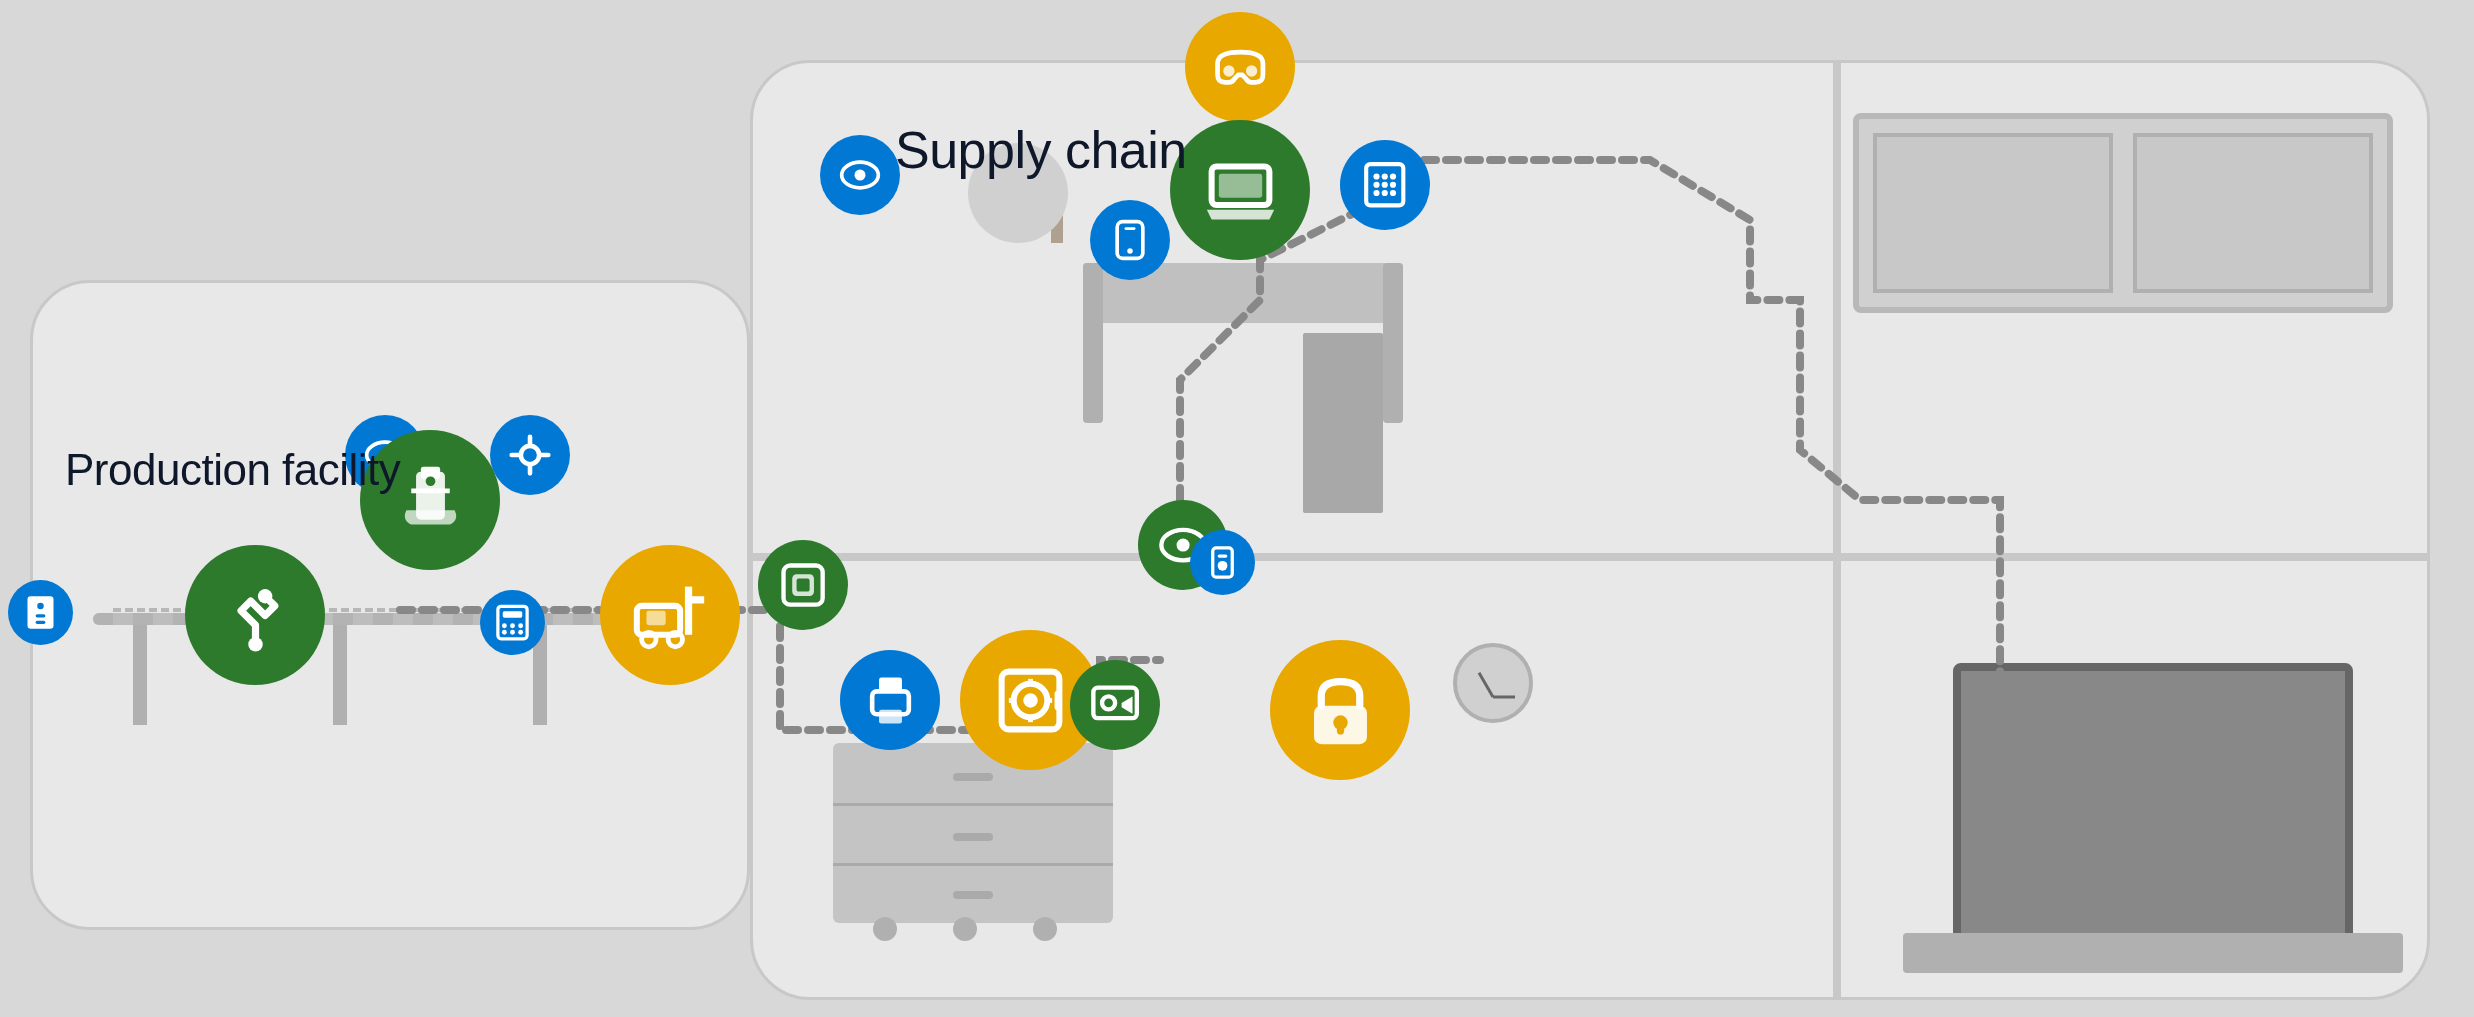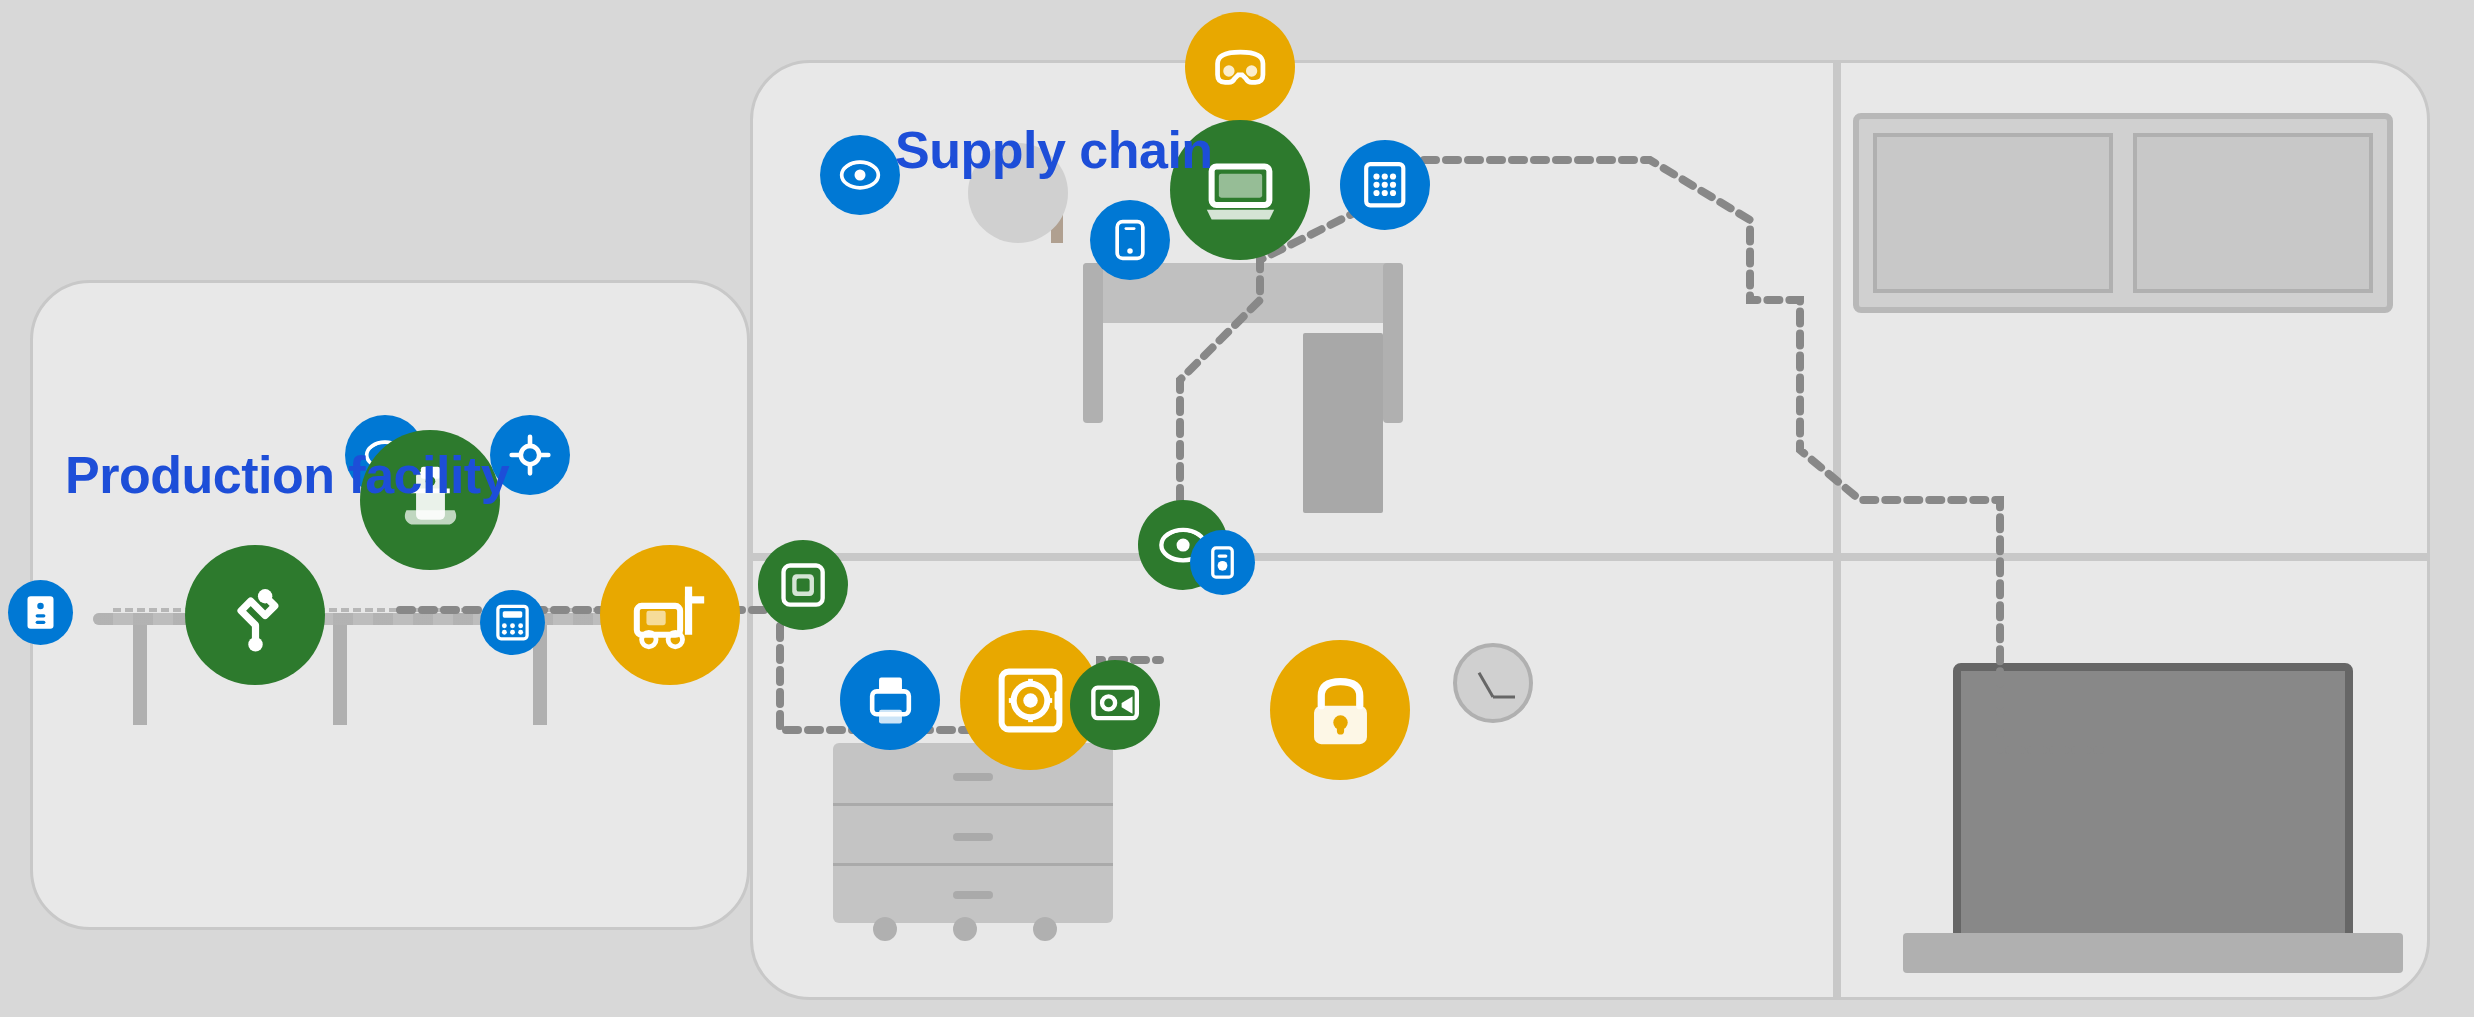--- a/index.html
+++ b/index.html
@@ -39,22 +39,22 @@
       height: 940px;
       background: #e8e8e8;
       border-radius: 60px;
       border: 3px solid #c8c8c8;
     }
 
     
     .area-label {
       position: absolute;
       font-size: 52px;
-      font-weight: 700;
-      color: #1d4ed8;
+      font-weight: 400;
+      color: #0f172a;
       letter-spacing: -0.5px;
     }
 
     
     .path-svg {
       position: absolute;
       top: 0; left: 0;
       width: 100%; height: 100%;
       pointer-events: none;
     }
@@ -403,18 +403,18 @@
 
   <div class="icon-circle yellow-large" style="left:1270px; top:640px;">
     <svg viewBox="0 0 32 32" xmlns="http://www.w3.org/2000/svg">
       <path d="M8 14 L8 10 Q8 4 16 4 Q24 4 24 10 L24 14" fill="none" stroke="white" stroke-width="3" stroke-linecap="round"></path>
       <rect x="5" y="14" width="22" height="16" rx="3" fill="white" opacity="0.9"></rect>
       <circle cx="16" cy="21" r="3" fill="#e8a800"></circle>
       <rect x="14.5" y="21" width="3" height="5" rx="1.5" fill="#e8a800"></rect>
     </svg>
   </div>
 
-  <div class="area-label" style="left:65px; top:445px; font-size:52px;">Production facility</div>
+  <div class="area-label" style="left:65px; top:445px; font-size:44px;">Production facility</div>
 
 
   <div class="area-label" style="left:895px; top:120px; font-size:52px;">Supply chain</div>
 
 </div>
 
 </body></html>

